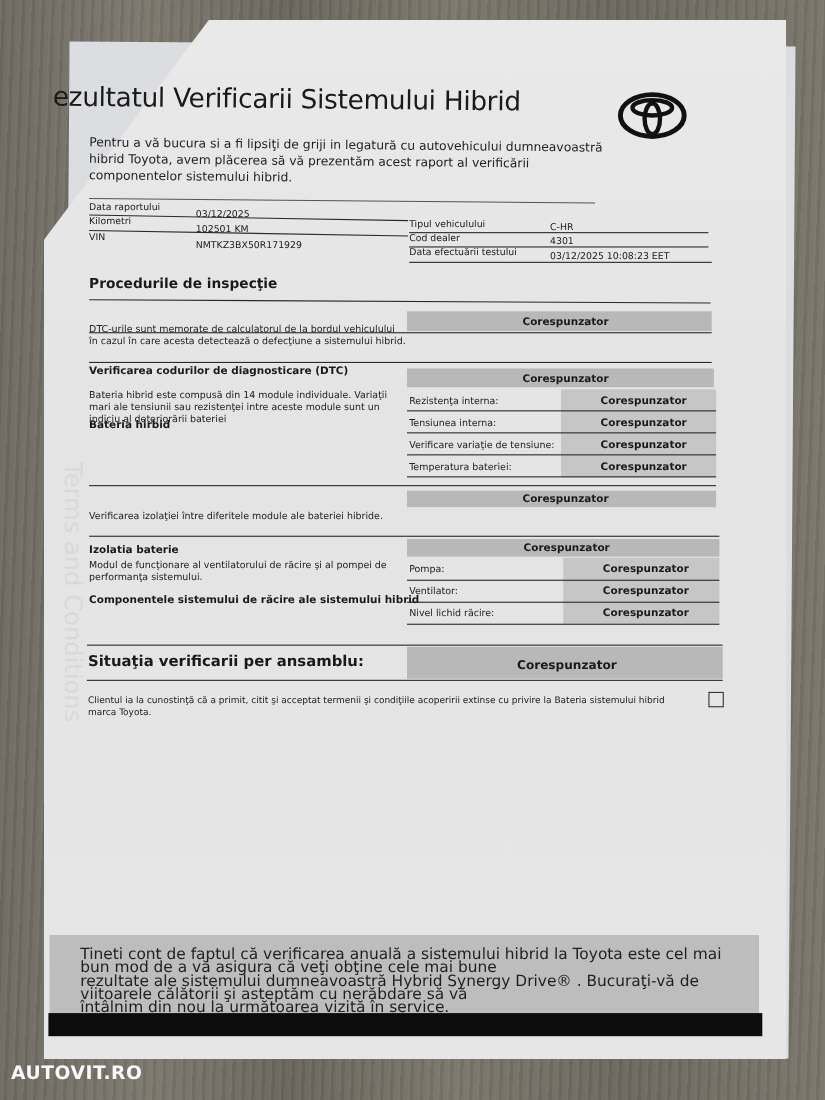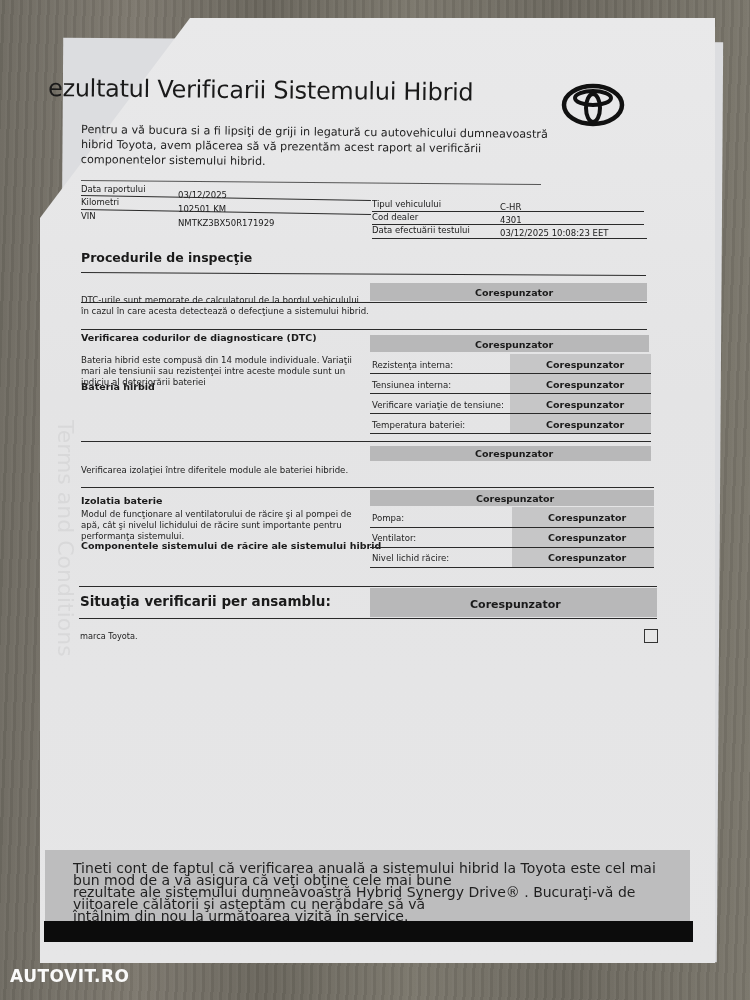--- a/index.html
+++ b/index.html
@@ -151,21 +151,20 @@
   </div>
   <div class="rule" style="left:81px; top:487px; width:573px;"></div>
 </div>
 
 <div>
   <div class="grey-box" style="left:370px; top:490px; width:284px; height:16px;"></div>
   <div class="bold-lbl" style="left:81px; top:492px;">Componentele sistemului de răcire ale sistemului hibrid</div>
   <div class="status" style="left:476px; top:493px;">Corespunzator</div>
   <div class="desc" style="left:81px; top:509px; width:290px;">
     <div>Modul de funcţionare al ventilatorului de răcire şi al pompei de</div>
-    <div>apă, cât şi nivelul lichidului de răcire sunt importante pentru</div>
     <div>performanţa sistemului.</div>
   </div>
 
   <div class="grey-box2" style="left:512px; top:507px; width:142px; height:60px;"></div>
   <div class="sub-lbl" style="left:372px; top:513px;">Pompa:</div>
   <div class="status" style="left:548px; top:512px;">Corespunzator</div>
   <div class="rule" style="left:370px; top:527px; width:284px; height:1px;"></div>
   <div class="sub-lbl" style="left:372px; top:533px;">Ventilator:</div>
   <div class="status" style="left:548px; top:532px;">Corespunzator</div>
   <div class="rule" style="left:370px; top:547px; width:284px; height:1px;"></div>
@@ -174,20 +173,21 @@
   <div class="rule" style="left:370px; top:567px; width:284px; height:1px;"></div>
 </div>
 
 <div class="rule" style="left:79px; top:586px; width:578px;"></div>
 <div class="grey-box" style="left:370px; top:588px; width:287px; height:29px;"></div>
 <div class="overall-lbl">Situaţia verificarii per ansamblu:</div>
 <div class="overall-status">Corespunzator</div>
 <div class="rule" style="left:79px; top:618px; width:578px;"></div>
 
 <div class="consent">
+  <div>Clientul ia la cunostinţă că a primit, citit şi acceptat termenii şi condiţiile acoperirii extinse cu privire la Bateria sistemului hibrid</div>
   <div>marca Toyota.</div>
 </div>
 <div class="checkbox"></div>
 
 <div class="footer-box"></div>
 <div class="footer-text">
   <div>Tineti cont de faptul că verificarea anuală a sistemului hibrid la Toyota este cel mai bun mod de a vă asigura că veţi obţine cele mai bune</div>
   <div>rezultate ale sistemului dumneavoastră  Hybrid Synergy Drive® . Bucuraţi-vă de viitoarele călătorii şi asteptăm cu nerăbdare să vă</div>
   <div>întâlnim din nou la următoarea vizită în service.</div>
 </div>

